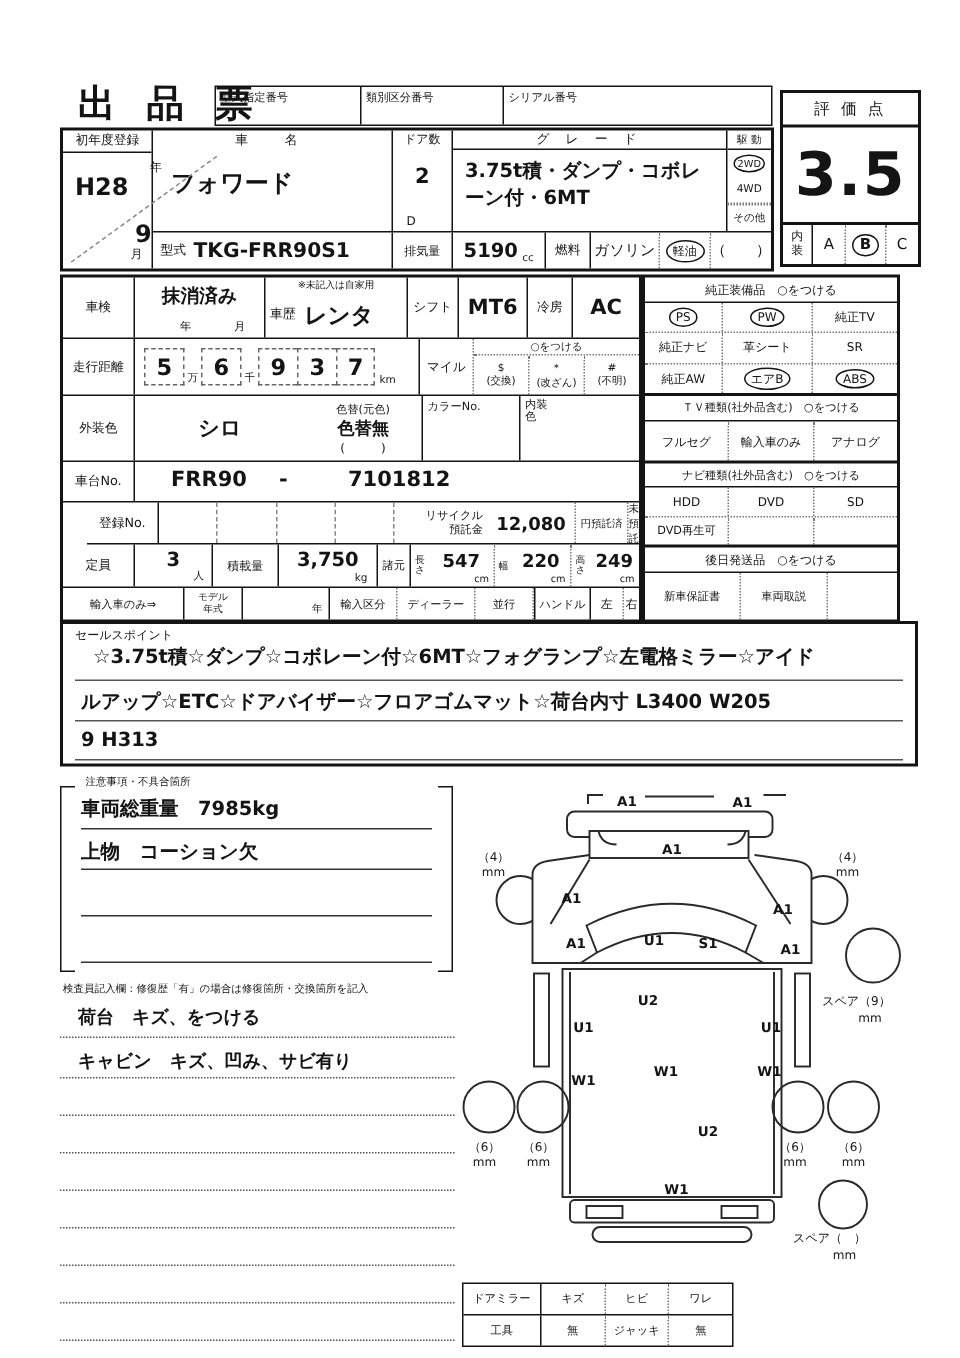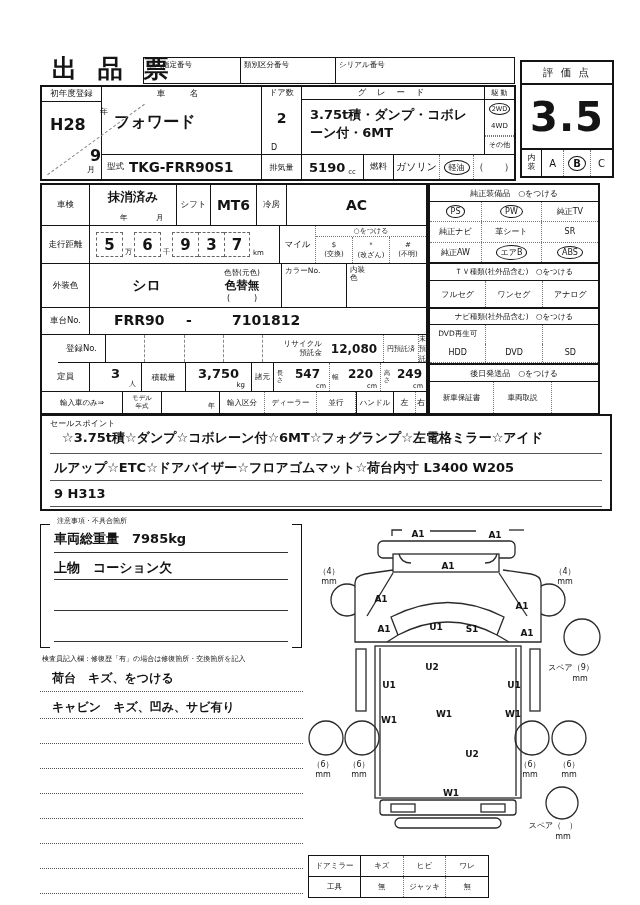--- a/index.html
+++ b/index.html
@@ -106,20 +106,27 @@
 
   <div class="abs col" style="left:40px;top:183px;width:388px;height:232px;border:2.4px solid #141414;">
 
     <div class="row bB" style="height:41px;">
       <div class="ctr bR t85" style="width:48px;">車検</div>
       <div class="bR" style="width:87px;position:relative;">
         <div class="bold" style="font-size:12.5px;text-align:center;margin-top:4px;">抹消済み</div>
         <span class="abs t75" style="left:30px;bottom:2px;">年</span>
         <span class="abs t75" style="left:66px;bottom:2px;">月</span>
       </div>
+      <div class="bR col" style="width:95px;">
+        <div style="font-size:6.5px;text-align:center;padding-top:1px;">※未記入は自家用</div>
+        <div class="row" style="flex:1;align-items:center;">
+          <span class="t85" style="padding-left:3px;">車歴</span>
+          <span class="bold" style="font-size:15px;padding-left:6px;">レンタ</span>
+        </div>
+      </div>
       <div class="ctr bR t85" style="width:34px;">シフト</div>
       <div class="ctr bR bold t14" style="width:46px;">MT6</div>
       <div class="ctr bR t85" style="width:30px;">冷房</div>
       <div class="ctr bold t14" style="flex:1;">AC</div>
     </div>
 
     <div class="row bB" style="height:38px;">
       <div class="ctr bR t85" style="width:48px;">走行距離</div>
       <div class="row bR" style="width:190px;align-items:center;padding-left:6px;">
         <div class="dashbox ctr bold" style="width:27px;height:25px;font-size:15px;">5</div>
@@ -267,35 +274,35 @@
           </div>
         <div class="ctr" style="flex:1.1;">
             <span class="circ t8">ABS</span>
           </div>
       </div>
     </div>
     <div class="col" style="height:45px;border-top:2px solid #141414;">
       <div class="ctr bB t75" style="height:17px;">ＴＶ種類(社外品含む)　○をつける</div>
       <div class="row" style="flex:1;">
         <div class="ctr bRd t8" style="flex:1;">フルセグ</div>
-        <div class="ctr bRd t8" style="flex:1;">ワンセグ</div>
+        <div class="ctr bRd t8" style="flex:1;">輸入車のみ</div>
         <div class="ctr t8" style="flex:1;">アナログ</div>
       </div>
     </div>
     <div class="col" style="height:56px;border-top:2px solid #141414;">
       <div class="ctr bB t75" style="height:16px;">ナビ種類(社外品含む)　○をつける</div>
-      <div class="row" style="flex:1;">
-        <div class="ctr bRd t75" style="flex:1;">DVD再生可</div>
-        <div class="bRd" style="flex:1;"></div>
-        <div style="flex:1;"></div>
-      </div>
       <div class="row bBd" style="flex:1;">
         <div class="ctr bRd t8" style="flex:1;">HDD</div>
         <div class="ctr bRd t8" style="flex:1;">DVD</div>
         <div class="ctr t8" style="flex:1;">SD</div>
+      </div>
+      <div class="row" style="flex:1;">
+        <div class="ctr bRd t75" style="flex:1;">DVD再生可</div>
+        <div class="bRd" style="flex:1;"></div>
+        <div style="flex:1;"></div>
       </div>
     </div>
     <div class="col" style="flex:1;border-top:2px solid #141414;">
       <div class="ctr bB t8" style="height:17px;">後日発送品　○をつける</div>
       <div class="row" style="flex:1;">
         <div class="ctr bRd t75" style="flex:1.1;">新車保証書</div>
         <div class="ctr bRd t75" style="flex:1;">車両取説</div>
         <div style="flex:0.8;"></div>
       </div>
     </div>

